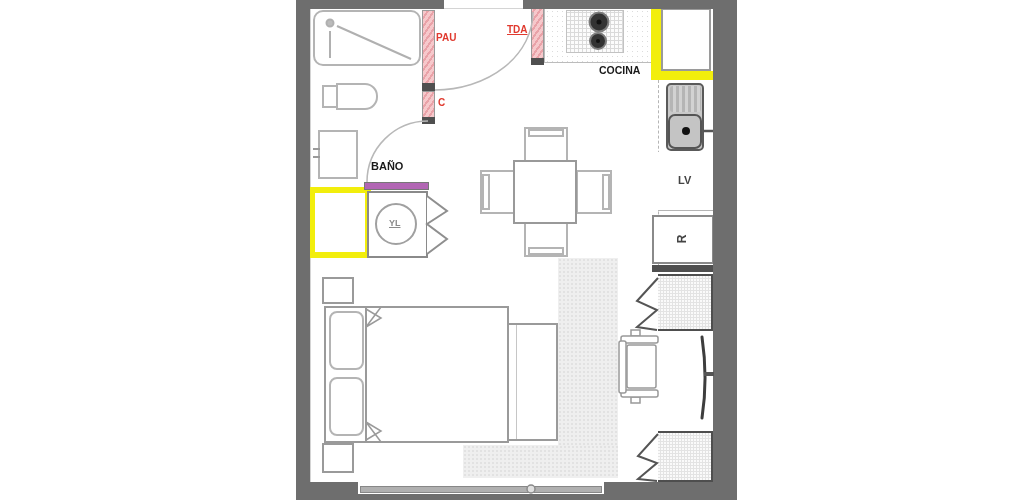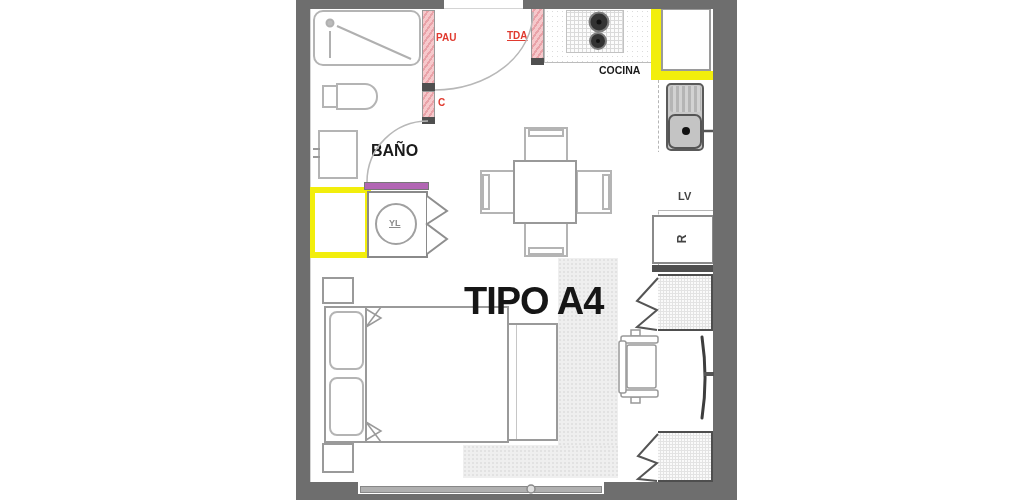--- a/index.html
+++ b/index.html
@@ -42,53 +42,53 @@
 
   <div class="abs" style="left:310px;top:8px;width:404px;height:475px;border:1px solid #d4d4d4;"></div>
 
   <div class="rug" style="left:558px;top:258px;width:60px;height:220px;"></div>
   <div class="rug" style="left:463px;top:445px;width:155px;height:33px;"></div>
 
   <div class="outline-lt" style="left:313px;top:10px;width:108px;height:56px;border-radius:10px;"></div>
   <div class="outline-lt" style="left:322px;top:85px;width:16px;height:23px;"></div>
   <div class="outline-lt" style="left:336px;top:83px;width:42px;height:27px;border-radius:0 13px 13px 0;"></div>
   <div class="outline-lt" style="left:318px;top:130px;width:40px;height:49px;"></div>
-  <div class="lbl" style="left:371px;top:142px;font-size:16px;">BAÑO</div>
+  <div class="lbl" style="left:371px;top:160px;font-size:11px;">BAÑO</div>
 
   <div class="abs" style="left:309px;top:187px;width:62px;height:71px;border:6px solid var(--highlight-yellow);background:#fff;"></div>
   <div class="abs" style="left:364px;top:182px;width:65px;height:8px;background:var(--accent-purple);border:1px solid #777;"></div>
   <div class="outline" style="left:367px;top:191px;width:61px;height:67px;border-color:#8a8a8a;"></div>
   <div class="abs" style="left:375px;top:203px;width:42px;height:42px;border:2px solid #a0a0a0;border-radius:50%;"></div>
   <div class="lbl" style="left:389px;top:218px;font-size:9px;color:#8a8a8a;text-decoration:underline;">YL</div>
 
   <div class="pink" style="left:422px;top:10px;width:13px;height:74px;"></div>
   <div class="wall-dark" style="left:422px;top:83px;width:13px;height:8px;"></div>
   <div class="pink" style="left:422px;top:91px;width:13px;height:27px;"></div>
   <div class="wall-dark" style="left:422px;top:117px;width:13px;height:7px;"></div>
   <div class="lbl-red" style="left:436px;top:32px;">PAU</div>
   <div class="lbl-red" style="left:438px;top:97px;">C</div>
 
   <div class="pink" style="left:531px;top:5px;width:13px;height:54px;"></div>
   <div class="wall-dark" style="left:531px;top:58px;width:13px;height:7px;"></div>
-  <div class="lbl-red" style="left:507px;top:30px;text-decoration:underline;">TDA</div>
+  <div class="lbl-red" style="left:507px;top:24px;text-decoration:underline;">TDA</div>
 
   <div class="abs dots" style="left:544px;top:8px;width:108px;height:55px;border:1px solid #bcbcbc;"></div>
   <div class="crosshatch" style="left:566px;top:10px;width:58px;height:43px;border:1px solid #c2c2c2;"></div>
   <div class="lbl" style="left:599px;top:64px;font-size:10.5px;">COCINA</div>
 
   <div class="yellow" style="left:651px;top:3px;width:10px;height:77px;"></div>
   <div class="yellow" style="left:651px;top:71px;width:63px;height:9px;"></div>
   <div class="abs" style="left:661px;top:8px;width:50px;height:63px;border:2px solid #9a9a9a;background:#fff;"></div>
 
   <div class="abs" style="left:658px;top:80px;width:0;height:185px;border-left:1px dashed #b5b5b5;"></div>
   <div class="abs" style="left:666px;top:83px;width:38px;height:68px;background:var(--fixture-fill);border:2px solid #5a5a5a;border-radius:5px;"></div>
   <div class="abs" style="left:670px;top:86px;width:31px;height:26px;background:repeating-linear-gradient(90deg,#b5b5b5 0 3px,#d2d2d2 3px 6px);border-radius:3px;"></div>
   <div class="abs" style="left:668px;top:114px;width:34px;height:35px;background:#c4c4c4;border:2px solid #555;border-radius:7px;"></div>
   <div class="abs" style="left:658px;top:152px;width:56px;height:59px;background:#fff;border-bottom:1px solid #b5b5b5;"></div>
-  <div class="lbl" style="left:678px;top:174px;font-size:11px;color:#444;margin-top:16px;">LV</div>
+  <div class="lbl" style="left:678px;top:174px;font-size:11px;color:#444;">LV</div>
   <div class="abs" style="left:652px;top:215px;width:62px;height:49px;background:#fff;border:2px solid #8a8a8a;"></div>
   <div class="lbl" style="left:678px;top:232px;font-size:12px;color:#444;transform:rotate(-90deg);">R</div>
   <div class="wall-dark" style="left:652px;top:265px;width:62px;height:7px;"></div>
 
   <div class="panel-hatch" style="left:658px;top:274px;width:55px;height:57px;"></div>
   <div class="panel-hatch" style="left:658px;top:431px;width:55px;height:51px;"></div>
 
   <div class="outline-lt" style="left:322px;top:277px;width:32px;height:27px;border-color:#9a9a9a;"></div>
   <div class="outline-lt" style="left:322px;top:443px;width:32px;height:30px;border-color:#9a9a9a;"></div>
   <div class="abs" style="left:324px;top:306px;width:44px;height:137px;border:2px solid #9a9a9a;background:#fff;"></div>
@@ -161,15 +161,14 @@
     <rect x="704" y="372" width="10" height="4" fill="#555"></rect>
 
     <g fill="none" stroke="#9a9a9a" stroke-width="1.5">
       <path d="M381,307 L366,327 M366,309 L381,318 L366,327"></path>
       <path d="M381,442 L366,422 M366,440 L381,431 L366,422"></path>
     </g>
 
     <circle cx="531" cy="489" r="4" fill="#e0e0e0" stroke="#8a8a8a" stroke-width="1.5"></circle>
   </svg>
 
-  <div class="title" style="left:464px;top:280px;">TIPO A4</div>
 
 </div>
 
 </body></html>

